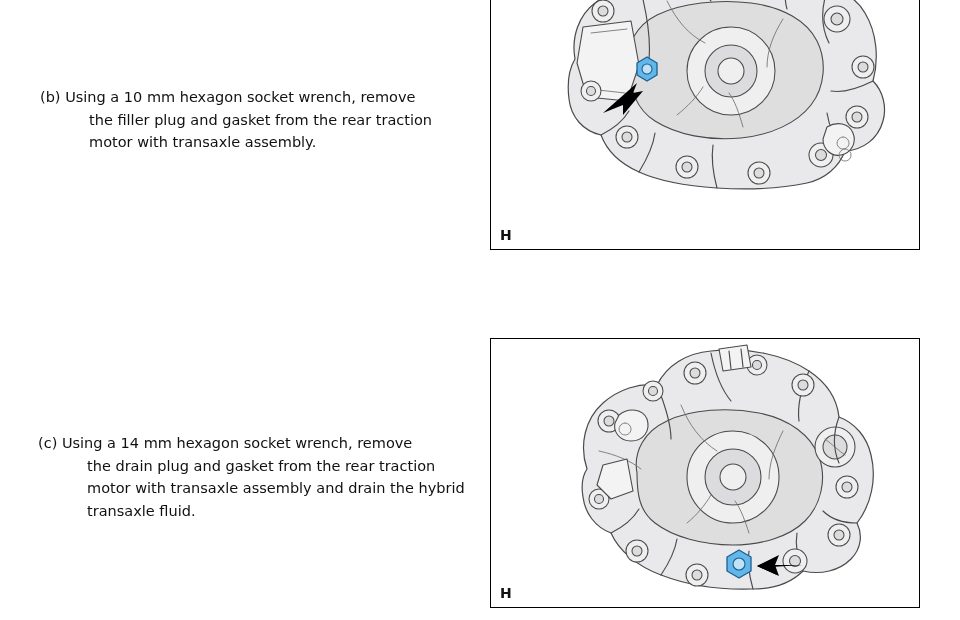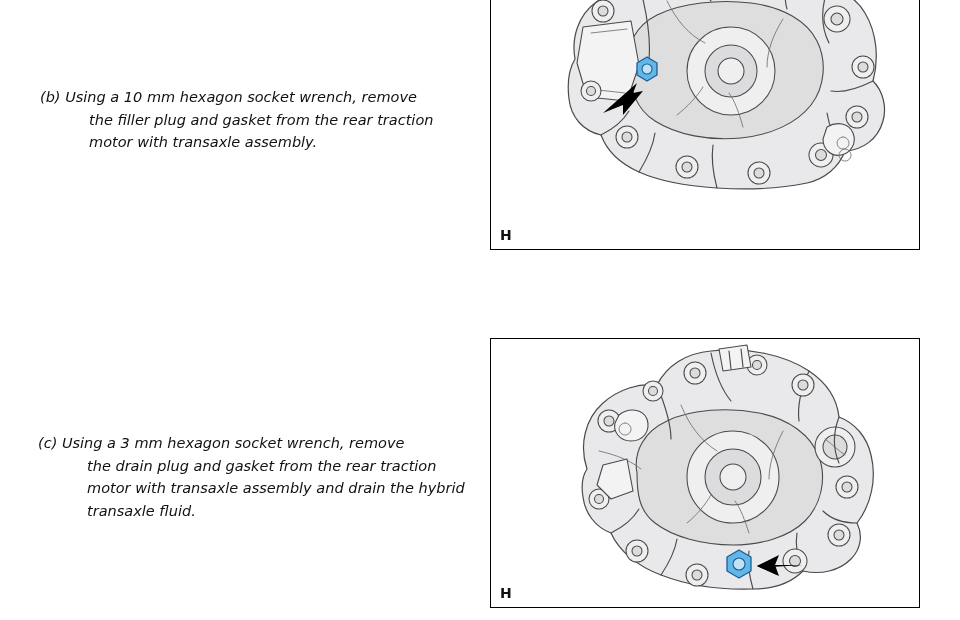--- a/index.html
+++ b/index.html
@@ -27,21 +27,20 @@
     width: 450px;
     font-size: 14.5px;
     line-height: 22.5px;
     color: #111111;
   }
   .step .para {
     display: block;
     padding-left: 26px;
     text-indent: -26px;
     white-space: pre-wrap;
-    font-style: italic;
   }
   .step-b { left: 40px; top: 86px; }
   .step-c { left: 38px; top: 432px; }
 
   
   .figure {
     position: absolute;
     border: 1.5px solid #000000;
     background: #ffffff;
     overflow: hidden;
@@ -140,21 +139,21 @@
 
 <div class="page">
 
   <div class="step step-b">
     <span class="para">(b) Using a 10 mm hexagon socket wrench, remove
      the filler plug and gasket from the rear traction
      motor with transaxle assembly.</span>
   </div>
 
   <div class="step step-c">
-    <span class="para">(c) Using a 3 mm hexagon socket wrench, remove
+    <span class="para">(c) Using a 14 mm hexagon socket wrench, remove
      the drain plug and gasket from the rear traction
      motor with transaxle assembly and drain the hybrid
      transaxle fluid.</span>
   </div>
 
   <div class="figure figure-1">
     <div class="fig-canvas">
       <svg viewBox="0 0 428 308" preserveAspectRatio="none" aria-hidden="true">
 
         <path class="body-fill" d="M84 118 C80 96 88 74 104 62 C118 51 134 48 150 50

